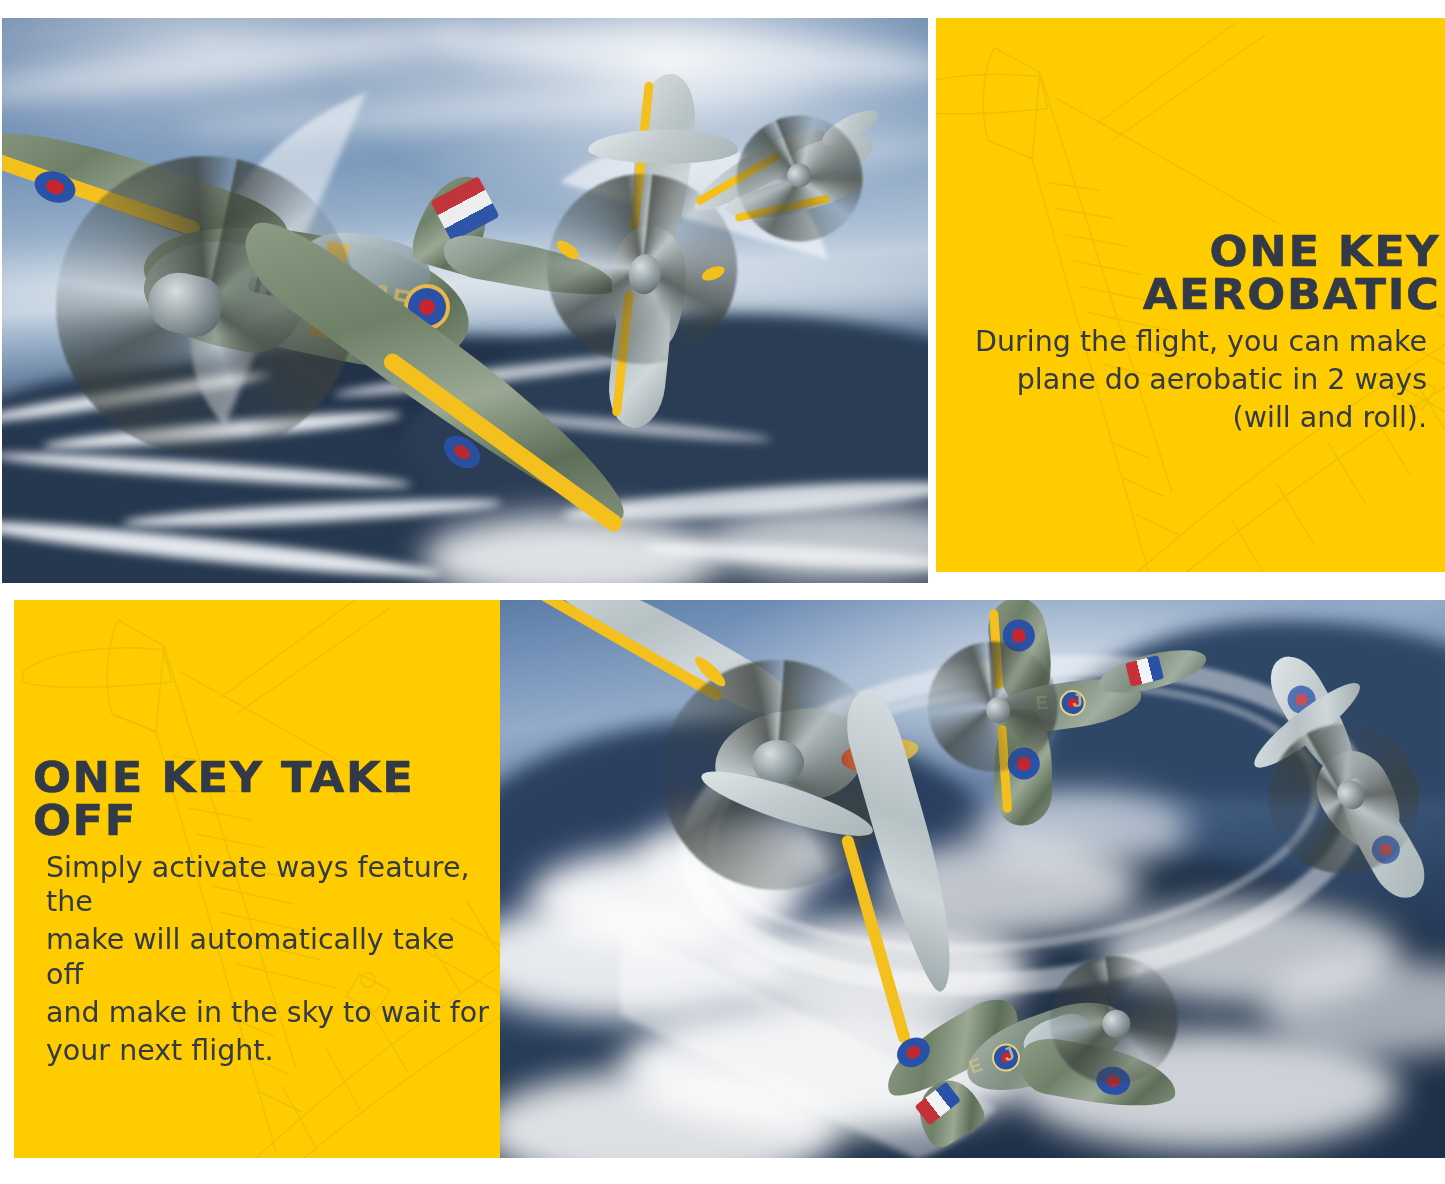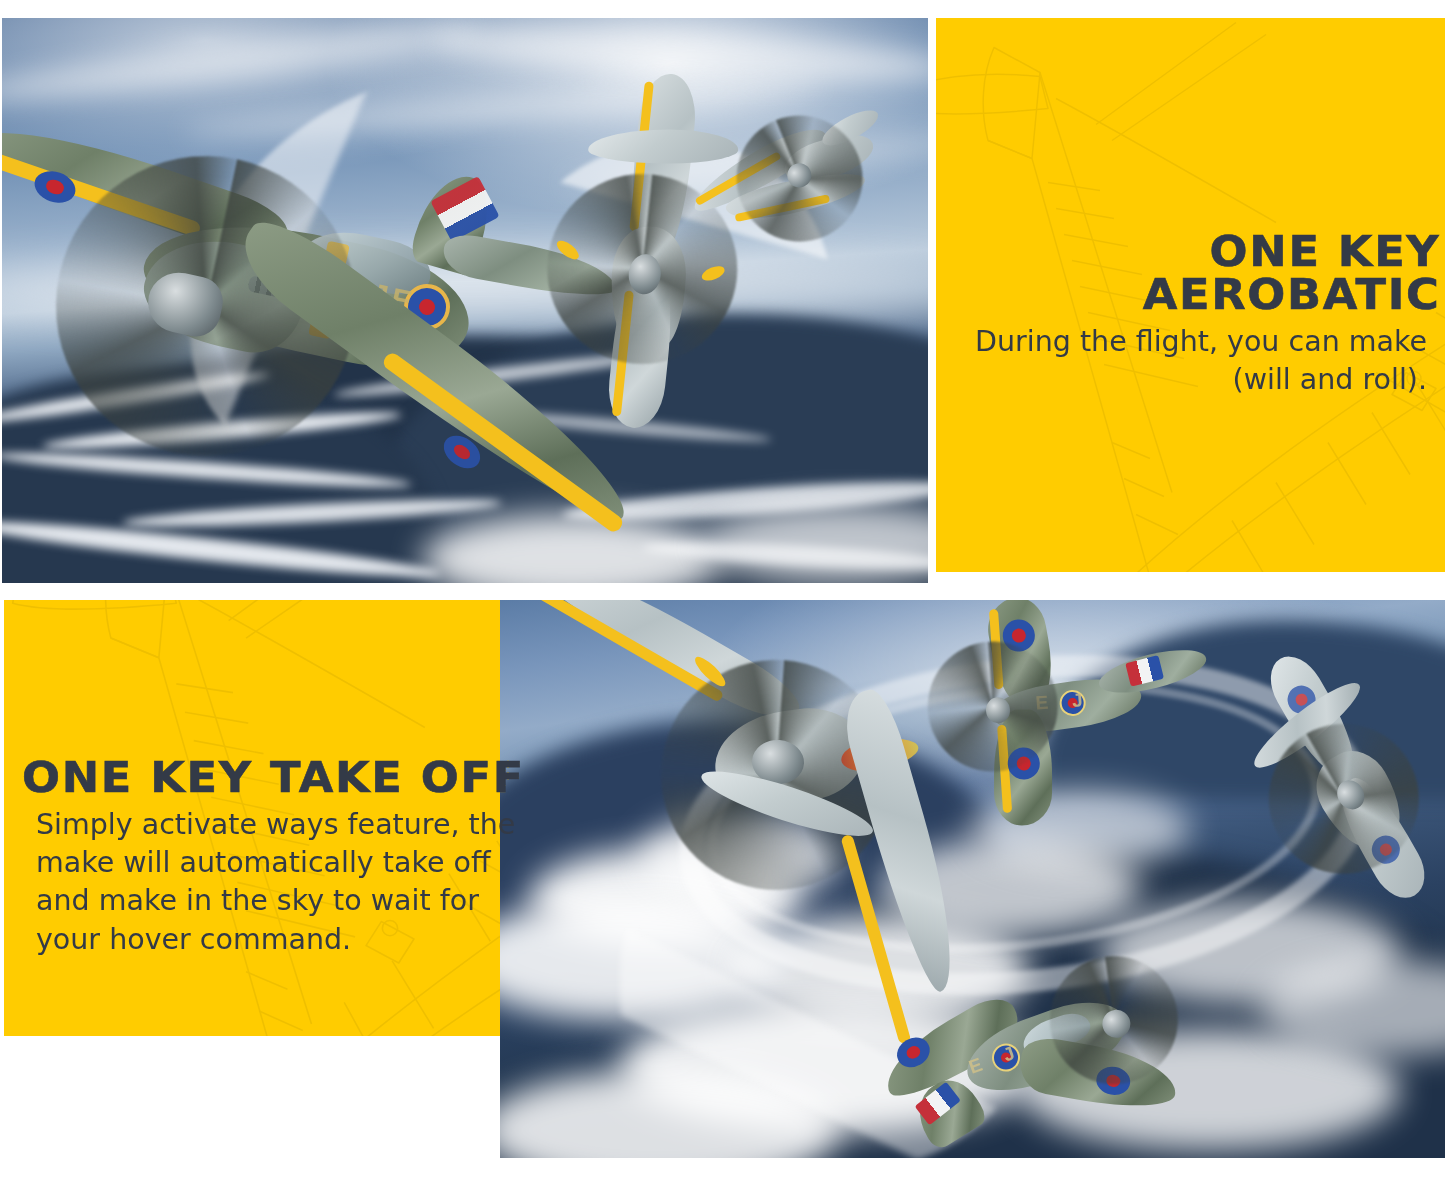--- a/index.html
+++ b/index.html
@@ -219,25 +219,26 @@
         <path d="M500 300 L517 310 M470 330 L517 356 M440 360 L517 404"></path>
 
         <path d="M176 430 L214 446 M188 466 L228 484 M200 502 L242 522"></path>
 
         <path d="M120 86 C180 118 260 164 340 210"></path>
       </svg>
     </div>
     <div class="copy ta-r" style="left:24px;right:22px;top:212px;">
       <h2 class="headline">ONE KEY AEROBATIC</h2>
       <p class="blurb">During the flight, you can make</p>
+      <p class="blurb">plane do aerobatic in 2 ways</p>
       <p class="blurb">(will and roll).</p>
     </div>
   </div>
 
-  <div class="yellow" style="left: 4px; top: 600px; width: 498px; height: 436px; padding-left: 45px; --brand: #ffcc00;">
+  <div class="yellow" style="left: 14px; top: 600px; width: 498px; height: 558px; --brand: #ffcc00;">
     <div class="blueprint">
       <svg viewBox="0 0 498 558" preserveAspectRatio="xMidYMid slice" fill="none" stroke="#e0b400" stroke-width="1.5" stroke-linejoin="round">
         <path d="M104 20 C92 48 90 84 98 114 L142 132 L150 46 Z"></path>
         <path d="M98 114 L142 132"></path>
         <path d="M10 70 C40 50 98 44 150 50 L158 82 C98 88 38 90 8 82 Z"></path>
         <path d="M142 132 L262 552"></path>
         <path d="M150 46 L282 468"></path>
         <path d="M158 156 L210 164 M166 182 L224 192 M174 208 L238 220
                  M182 234 L252 248 M190 260 L266 276 M198 286 L280 304
                  M206 312 L294 332 M214 338 L308 360 M222 364 L322 388"></path>
@@ -252,21 +253,21 @@
         <path d="M436 318 L498 352 M406 348 L498 400"></path>
         <path d="M222 420 L260 436 M234 456 L274 474 M246 492 L288 512"></path>
         <path d="M166 72 C226 104 306 150 386 196"></path>
       </svg>
     </div>
     <div class="copy ta-l" style="left:28px;right:16px;top:156px;">
       <h2 class="headline">ONE KEY TAKE OFF</h2>
       <p class="blurb">Simply activate ways feature, the</p>
       <p class="blurb">make will automatically take off</p>
       <p class="blurb">and make in the sky to wait for</p>
-      <p class="blurb">your hover command.</p>
+      <p class="blurb">your next flight.</p>
     </div>
   </div>
 
   <div class="photo" style="left:500px;top:600px;width:945px;height:558px;">
     <div class="sky sky-bottom"></div>
 
     <div class="ridge" style="left:540px;top:20px;width:520px;height:180px;border-radius:46% 54% 0 0/80% 70% 0 0;background:#2f4767;filter:blur(9px);"></div>
     <div class="ridge" style="left:-60px;top:120px;width:560px;height:210px;border-radius:52% 48% 0 0/76% 66% 0 0;background:#2b4060;filter:blur(10px);"></div>
     <div class="ridge" style="left:260px;top:250px;width:760px;height:330px;border-radius:44% 56% 0 0/66% 74% 0 0;background:#1f3149;filter:blur(12px);"></div>
 

